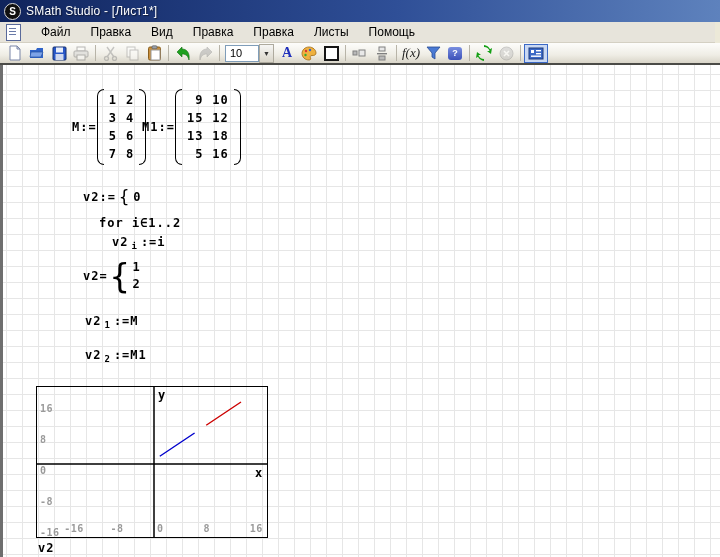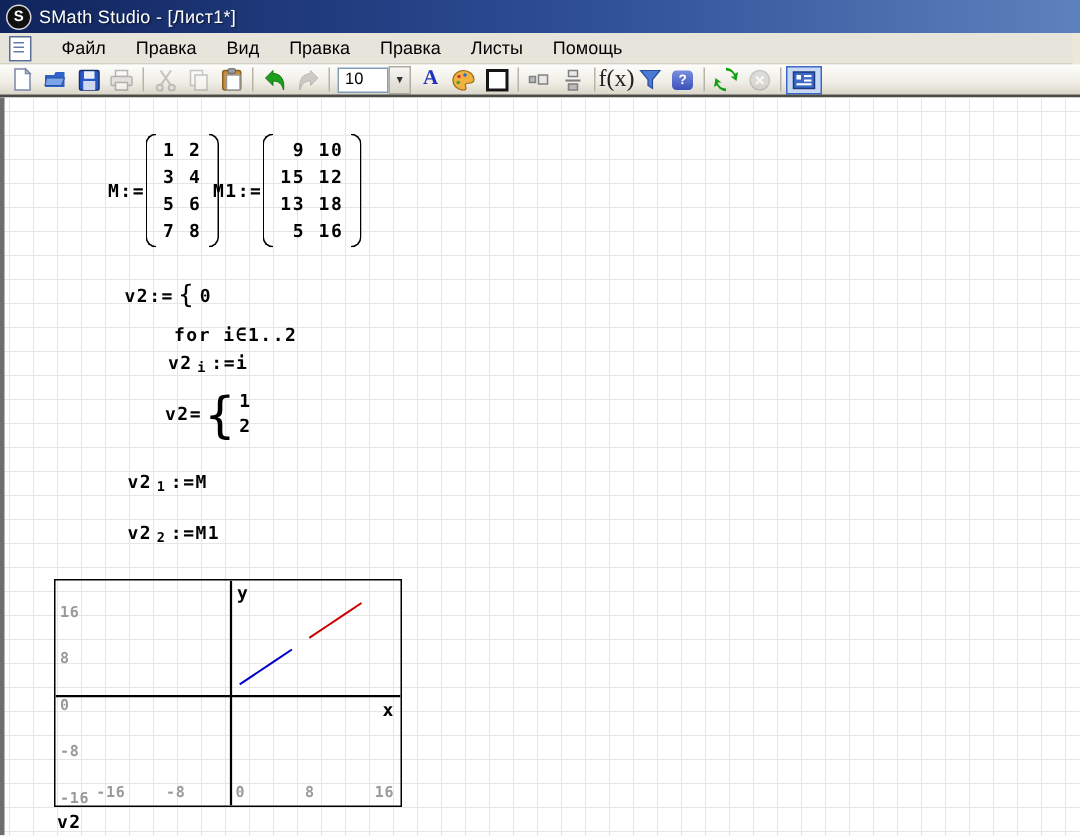--- a/index.html
+++ b/index.html
@@ -34,21 +34,21 @@
   .tb-btn{width:22px;height:18px;display:flex;align-items:center;justify-content:center;flex:0 0 auto;}
   .tb-btn svg{display:block;}
   .tb-btn.disabled{filter:grayscale(1) opacity(.45);}
   .tb-sep{width:1px;height:16px;background:#b8b4a8;margin:0 3px;flex:0 0 auto;}
   .fontsize-box{display:flex;align-items:center;margin:0 2px;flex:0 0 auto;}
   .fontsize-field{width:28px;height:15px;background:#fff;border:1px solid #7f9db9;
     font-size:11px;font-family:"Liberation Sans",sans-serif;display:flex;align-items:center;padding-left:4px;}
   .fontsize-arrow{width:13px;height:17px;background:linear-gradient(#f6f6f4,#d9d5c9);
     border:1px solid #aeaa9e;display:flex;align-items:center;justify-content:center;font-size:7px;color:#333;}
   .glyph-A{font-family:"Liberation Serif",serif;font-weight:bold;font-size:14px;color:#2030bb;line-height:1;}
-  .glyph-fx{font-family:"Liberation Serif",serif;font-size:16px;color:#222;}
+  .glyph-fx{font-family:"Liberation Serif",serif;font-style:italic;font-size:13px;color:#222;}
   .units-ic{width:14px;height:13px;background:linear-gradient(#7a8fe0,#3b50b8);border-radius:3px;
     color:#fff;font-size:9px;font-weight:bold;display:flex;align-items:center;justify-content:center;}
   .square-ic{width:11px;height:11px;border:2.5px solid #151515;background:#fff;}
   .tb-btn.active{background:#c9d8f3;border:1px solid #3a68c6;width:24px;height:19px;box-sizing:border-box;}
 
   
   .sheet{position:absolute;left:0;top:65px;width:720px;height:492px;background:#fff;
     background-image:linear-gradient(to right,#e6e6e6 1px,transparent 1px),
                      linear-gradient(to bottom,#e6e6e6 1px,transparent 1px);
     background-size:16px 16px;background-position:3px 9px;
@@ -264,29 +264,29 @@
           <span>16</span>
         </div>
       <span class="paren pr"></span>
     </div>
 
     <div class="math" style="left:80px;top:122px;justify-content:flex-end;">
       <span>v2:=</span>
       <span class="brace1">{</span>
       <span>0</span>
     </div>
-    <div class="math" style="left:113px;top:151px;justify-content:center;">
+    <div class="math" style="left:96px;top:151px;justify-content:center;">
       <span>for i∈1..2</span>
     </div>
     <div class="math" style="left:109px;top:170px;">
       <span>v2</span>
         <sub>i</sub>
         <span>:=i</span>
     </div>
-    <div class="math" style="left:80px;top:194px;margin-left:27px;">
+    <div class="math" style="left:80px;top:194px;">
       <span>v2=</span>
       <span class="brace2">{</span>
       <div class="rescol" id="rescol">
           <div>1</div>
           <div>2</div>
         </div>
     </div>
 
     <div class="math" style="left:82px;top:249px;">
       <span>v2</span>

